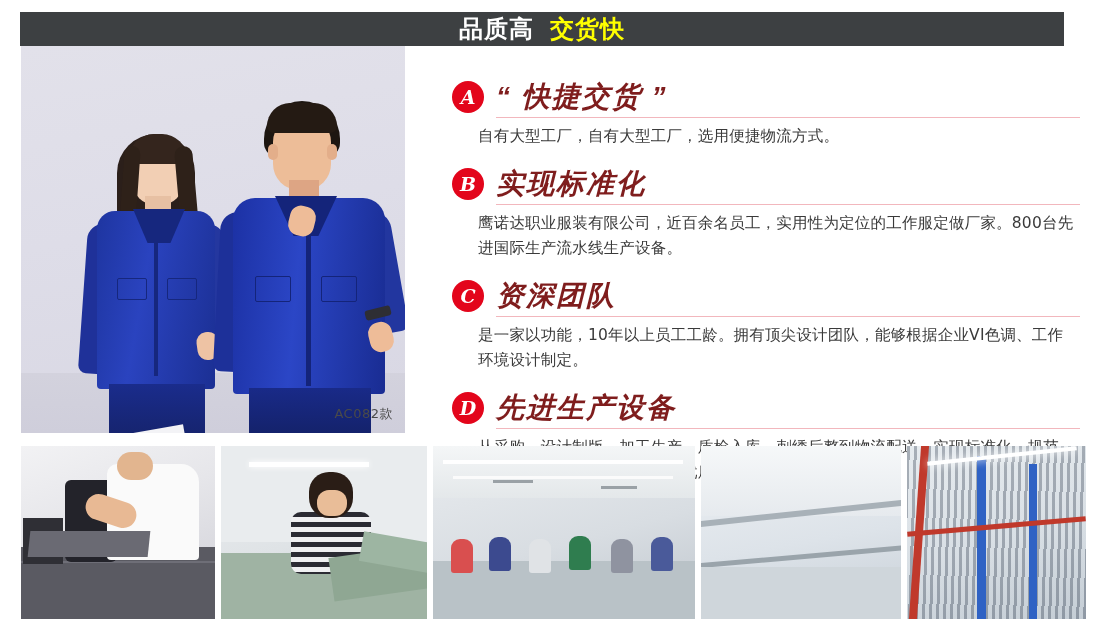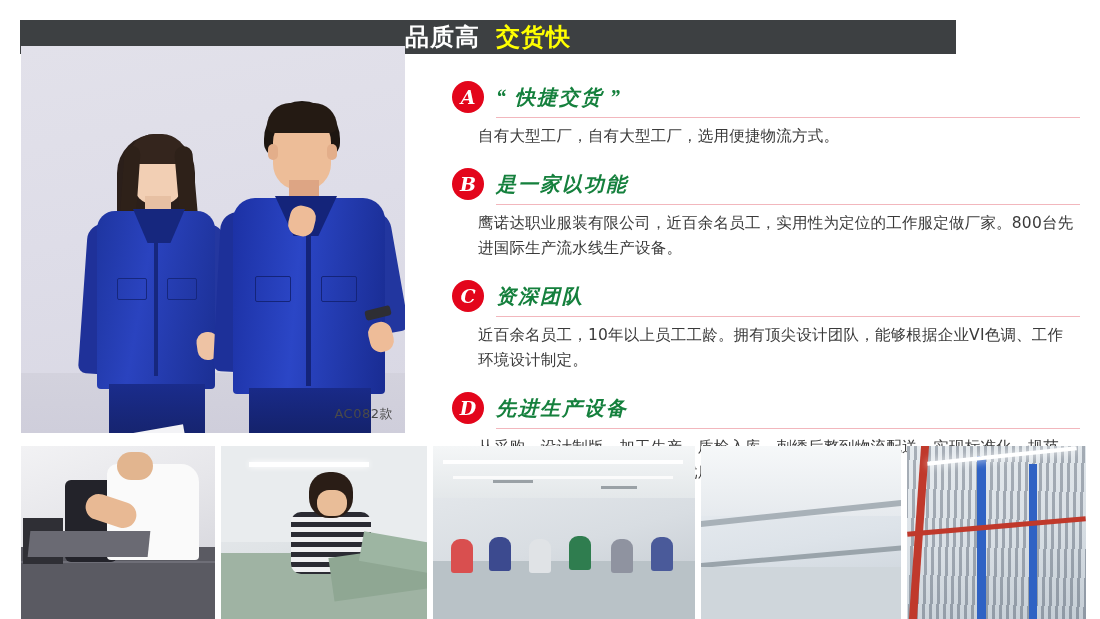--- a/index.html
+++ b/index.html
@@ -6,21 +6,21 @@
   body{
     width:1100px;height:619px;
     background:#ffffff;
     font-family:"DejaVu Sans","Liberation Sans",sans-serif;
     overflow:hidden;position:relative;
   }
   #page{position:absolute;inset:0;}
 
   
   .banner{
-    position:absolute;left:20px;top:20px;width:936px;height:34px;
+    position:absolute;left:20px;top:12px;width:1044px;height:34px;
     background:#3d4042;
     display:flex;align-items:center;justify-content:center;
   }
   .banner .t1{color:#ffffff;font-size:24px;font-weight:bold;letter-spacing:1px;line-height:1;}
   .banner .t2{color:#ffff00;font-size:24px;font-weight:bold;letter-spacing:1px;line-height:1;margin-left:16px;}
 
   
   .hero{
     position:absolute;left:21px;top:46px;width:384px;height:387px;
     overflow:hidden;
@@ -95,24 +95,24 @@
   .badge{
     width:32px;height:32px;border-radius:50%;
     background:#e3051b;color:#ffffff;
     display:flex;align-items:center;justify-content:center;
     font-family:"DejaVu Serif","Liberation Serif",serif;
     font-size:19px;font-style:italic;font-weight:bold;
     flex:0 0 auto;
   }
   .head-txt{
     margin-left:12px;
-    color:#15803d;
-    font-size:20px;font-weight:bold;font-style:italic;
+    color:#7f1d1d;
+    font-size:28px;font-weight:bold;font-style:italic;
     letter-spacing:2px;
-    font-family:Liberation Serif, serif;
+    font-family:Liberation Sans, sans-serif;
     white-space:nowrap;
   }
   .rule{
     height:1px;background:#f2b7bd;
     margin-left:44px;margin-top:1px;
   }
   .body-txt{
     margin-left:26px;margin-top:6px;
     color:#3a3a3a;font-size:15.5px;line-height:25px;
     letter-spacing:.2px;
@@ -230,33 +230,33 @@
         <div class="badge">A</div>
         <div class="head-txt">“ 快捷交货 ”</div>
       </div>
       <div class="rule"></div>
       <div class="body-txt">自有大型工厂，自有大型工厂，选用便捷物流方式。</div>
     </div>
 
     <div class="sect">
       <div class="sect-head">
         <div class="badge">B</div>
-        <div class="head-txt">是一家以功能</div>
+        <div class="head-txt">实现标准化</div>
       </div>
       <div class="rule"></div>
       <div class="body-txt">鹰诺达职业服装有限公司，近百余名员工，实用性为定位的工作服定做厂家。800台先进国际生产流水线生产设备。</div>
     </div>
 
     <div class="sect">
       <div class="sect-head">
         <div class="badge">C</div>
         <div class="head-txt">资深团队</div>
       </div>
       <div class="rule"></div>
-      <div class="body-txt">近百余名员工，10年以上员工工龄。拥有顶尖设计团队，能够根据企业VI色调、工作环境设计制定。</div>
+      <div class="body-txt">是一家以功能，10年以上员工工龄。拥有顶尖设计团队，能够根据企业VI色调、工作环境设计制定。</div>
     </div>
 
     <div class="sect">
       <div class="sect-head">
         <div class="badge">D</div>
         <div class="head-txt">先进生产设备</div>
       </div>
       <div class="rule"></div>
       <div class="body-txt">从采购、设计制版、加工生产、质检入库、刺绣后整到物流配送，实现标准化、规范化、信息化。提供高效快捷的优质服务。</div>
     </div>

